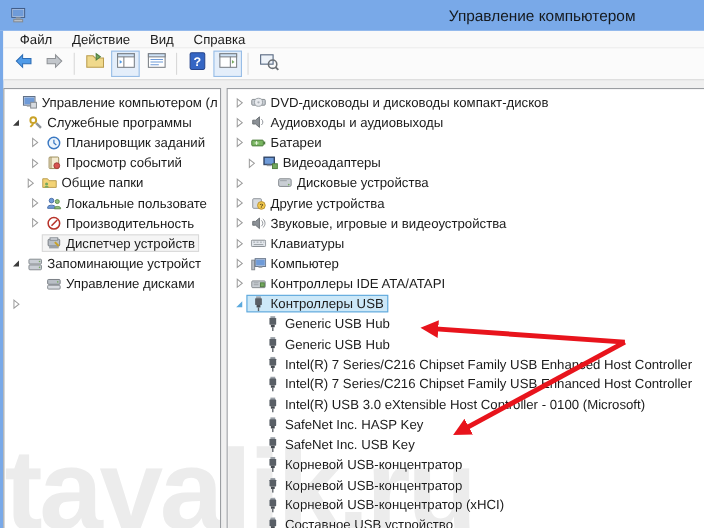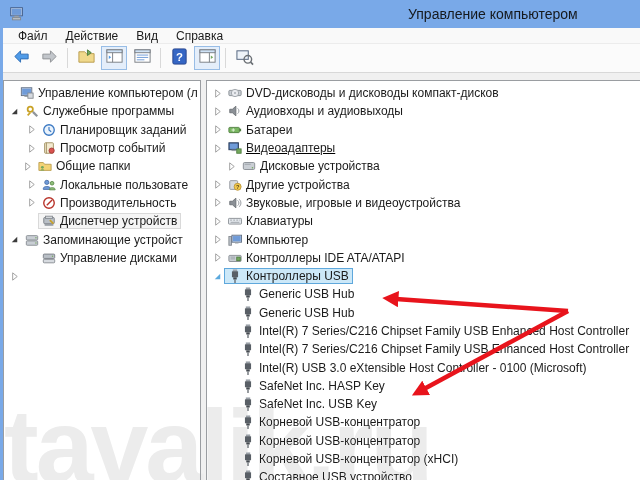--- a/index.html
+++ b/index.html
@@ -334,39 +334,39 @@
               <span class="ticon">
                 <svg viewBox="0 0 16 16">
                   <rect x="1" y="5" width="12" height="6" rx="1" fill="#79b661" stroke="#4e7d3e"></rect>
                   <rect x="13" y="6.5" width="2" height="3" fill="#4e7d3e"></rect>
                   <path d="M4 8h4M6 6v4" stroke="#e8f5e0"></path>
                 </svg>
               </span>
               <span class="lbl">Батареи</span>
             </span>
           </div>
-          <div class="row" style="padding-left: 5px; text-decoration: underline;">
+          <div class="row" style="padding-left: 16px;">
             <span class="exp">
               <svg viewBox="0 0 12 12">
                 <path d="M4 2l5 4-5 4z" fill="#fff" stroke="#9b9b9b"></path>
               </svg>
             </span>
             <span class="selwrap">
               <span class="ticon">
                 <svg viewBox="0 0 16 16">
                   <rect x="1" y="2" width="11" height="8" fill="#3e5a86" stroke="#2c3f5e"></rect>
                   <rect x="2" y="3" width="9" height="6" fill="#6f9bd8"></rect>
                   <rect x="4" y="10" width="5" height="1.5" fill="#9aa0a6"></rect>
                   <rect x="10" y="9" width="5" height="5" fill="#74a85e" stroke="#4e7d3e"></rect>
                 </svg>
               </span>
               <span class="lbl">Видеоадаптеры</span>
             </span>
           </div>
-          <div class="row" style="padding-left: 19px;">
+          <div class="row" style="padding-left: 5px; gap: 24px;">
             <span class="exp">
               <svg viewBox="0 0 12 12">
                 <path d="M4 2l5 4-5 4z" fill="#fff" stroke="#9b9b9b"></path>
               </svg>
             </span>
             <span class="selwrap">
               <span class="ticon">
                 <svg viewBox="0 0 16 16">
                   <rect x="1.5" y="4" width="13" height="8" rx="1.5" fill="#c9ced4" stroke="#84898f"></rect>
                   <circle cx="12" cy="10" r=".9" fill="#74a85e"></circle>

